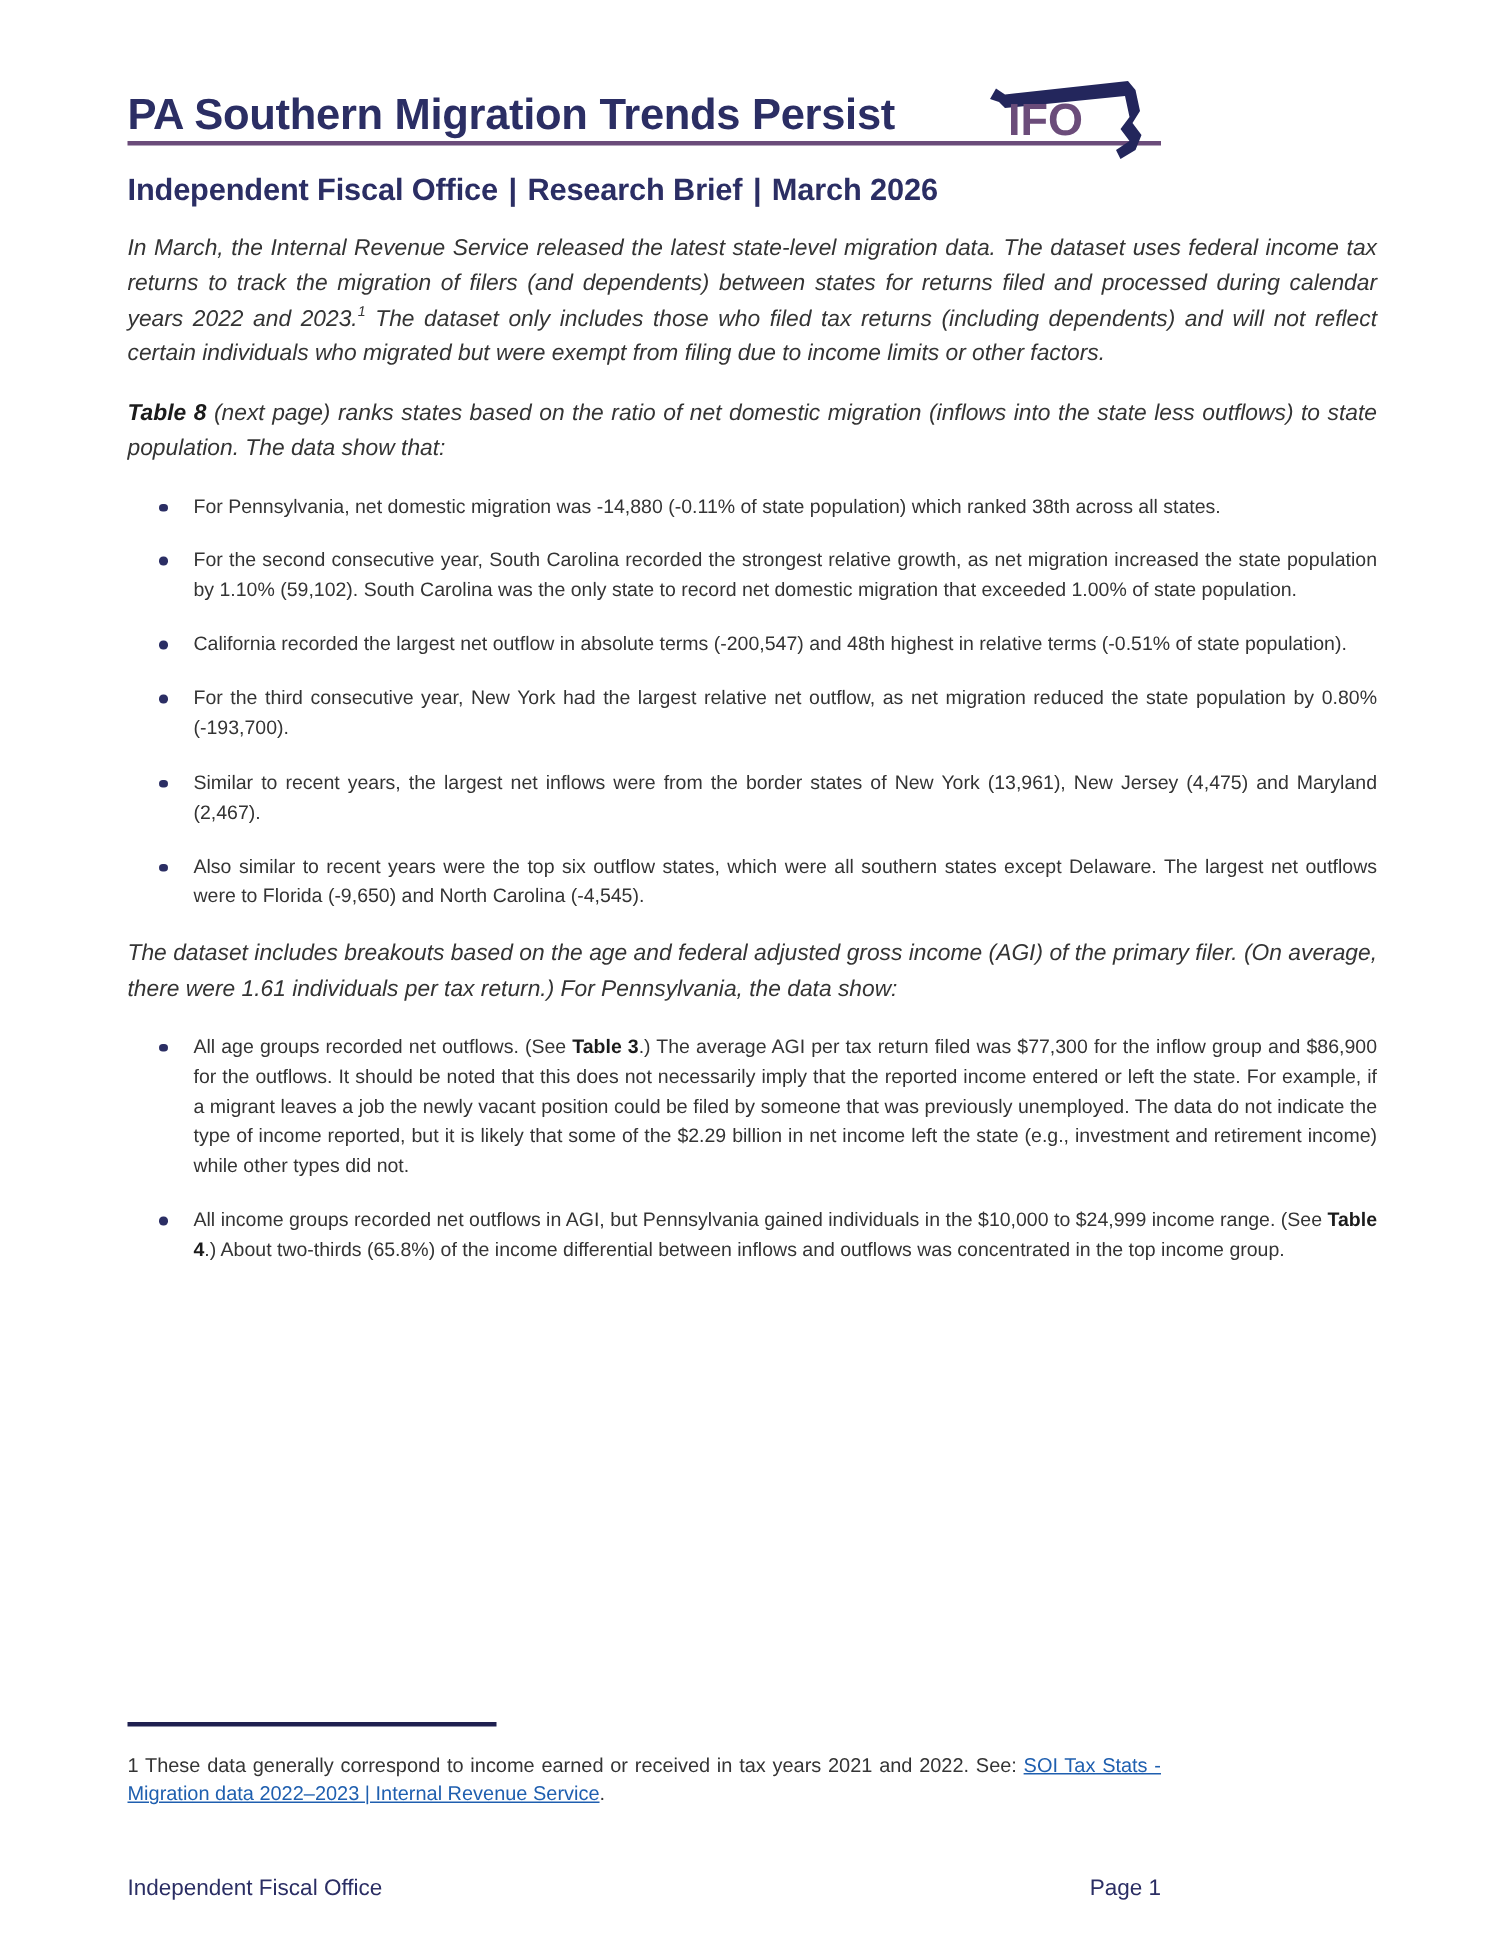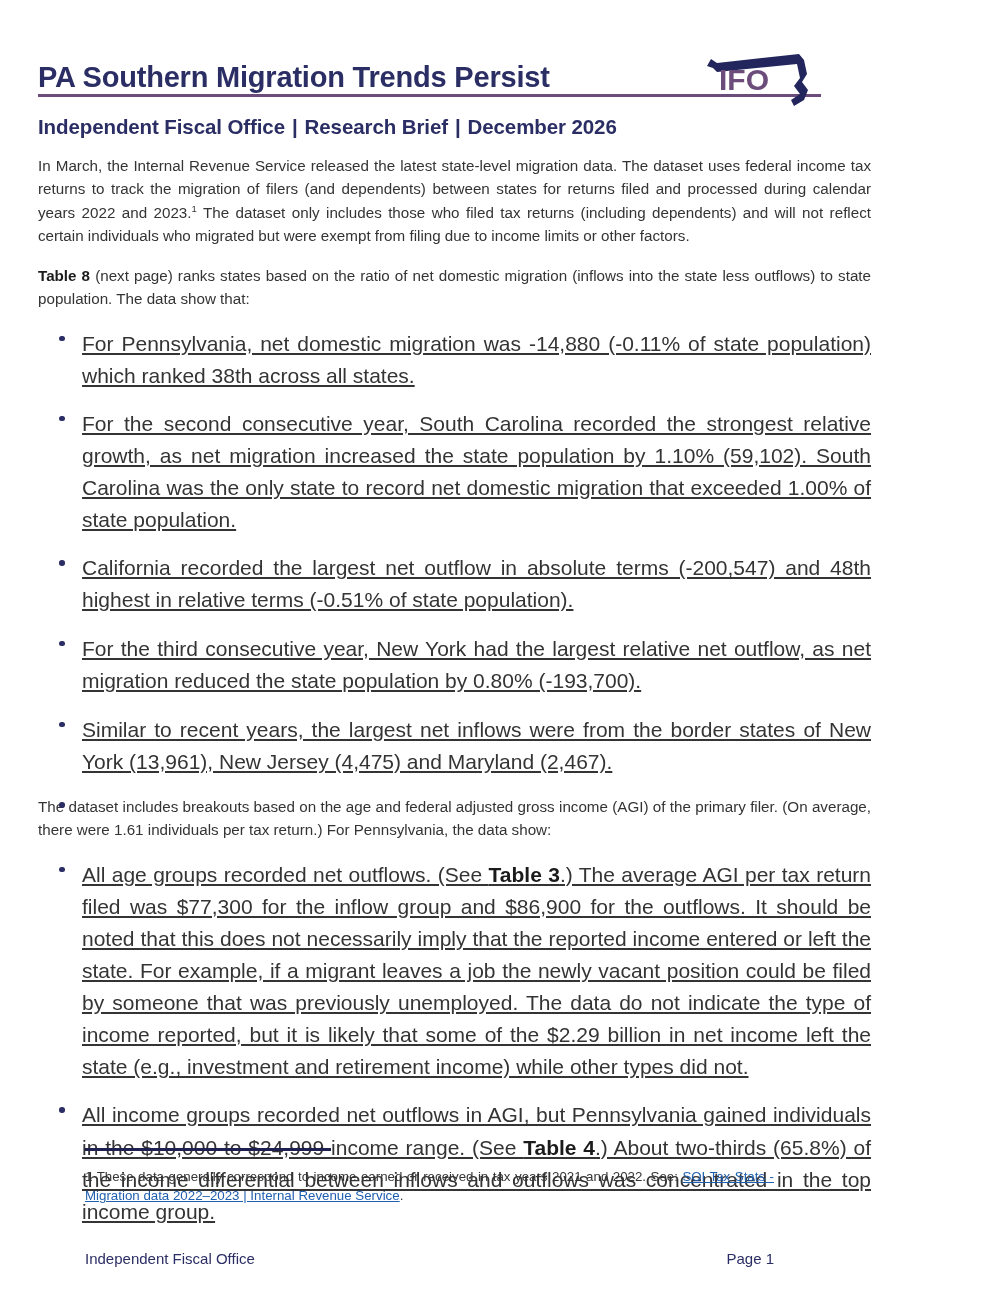--- a/index.html
+++ b/index.html
@@ -15,21 +15,21 @@
     color: #333333;
     overflow: hidden;
   }
 
   .page {
     position: absolute;
     left: 0; top: 0;
     width: 859px;
     height: 1303px;
     box-sizing: border-box;
-    padding: 0 38px;
+    padding: 0 85px;
   }
 
   
   .header {
     position: relative;
     padding-top: 62px;
     height: 120px;
     box-sizing: border-box;
   }
   .doc-title {
@@ -71,44 +71,44 @@
     margin-top: 34px;
     width: 833px;
   }
   p.para {
     font-size: 15.2px;
     line-height: 1.53;
     color: #343434;
     text-align: justify;
     text-justify: inter-word;
     margin: 0 0 17px 0;
+    font-style: italic;
   }
   p.para:last-child { margin-bottom: 0; }
   .b { font-weight: bold; color: #1b1b1b; }
   sup.fn {
     font-size: 9.5px;
     vertical-align: super;
     line-height: 0;
   }
 
   ul.bullets {
     list-style: none;
     margin: 0 0 17px 0;
     padding: 0;
   }
   ul.bullets li {
     position: relative;
     padding-left: 44px;
-    font-size: 21px;
+    font-size: 13px;
     line-height: 1.53;
     color: #343434;
     text-align: justify;
     text-justify: inter-word;
     margin-bottom: 16px;
-    text-decoration: underline;
   }
   ul.bullets li:last-child { margin-bottom: 0; }
   ul.bullets li .dot {
     position: absolute;
     left: 21px;
     top: 8px;
     width: 5.5px;
     height: 5.5px;
     border-radius: 50%;
     background: #2B2E64;
@@ -164,41 +164,41 @@
       <svg viewBox="0 0 120 66" width="120" height="66" aria-hidden="true">
 
         <path d="M6 18 L10 11 L16 15 L98 6 L103 12 L106 26 L101 34 L107 42 L103 52 L93 58 L90 52 L99 46 L93 38 L99 30 L96 16 L16 24 L12 20 Z" fill="#23265C"></path>
         <text x="18" y="42" font-family="'Liberation Sans', sans-serif" font-size="30" font-weight="bold" fill="#6B4C7A">IFO</text>
       </svg>
     </div>
 
     <div class="rule-purple"></div>
 
     <div class="subtitle">
-      <span>Independent Fiscal Office</span><span class="sep">|</span><span>Research Brief</span><span class="sep">|</span><span>December 2026</span>
+      <span>Independent Fiscal Office</span><span class="sep">|</span><span>Research Brief</span><span class="sep">|</span><span>March 2026</span>
     </div>
   </div>
 
   <div class="content">
 
     <p class="para"><span>In March, the Internal Revenue Service released the latest state-level migration data. The dataset uses federal income tax returns to track the migration of filers (and dependents) between states for returns filed and processed during calendar years 2022 and 2023.</span><sup class="fn">1</sup><span> The dataset only includes those who filed tax returns (including dependents) and will not reflect certain individuals who migrated but were exempt from filing due to income limits or other factors.</span></p>
 
     <p class="para"><span class="b">Table 8</span><span> (next page) ranks states based on the ratio of net domestic migration (inflows into the state less outflows) to state population. The data show that:</span></p>
 
     <ul class="bullets">
       <li><span class="dot"></span><span>For Pennsylvania, net domestic migration was -14,880 (-0.11% of state population) which ranked 38th across all states.</span></li>
       <li><span class="dot"></span><span>For the second consecutive year, South Carolina recorded the strongest relative growth, as net migration increased the state population by 1.10% (59,102). South Carolina was the only state to record net domestic migration that exceeded 1.00% of state population.</span></li>
       <li><span class="dot"></span><span>California recorded the largest net outflow in absolute terms (-200,547) and 48th highest in relative terms (-0.51% of state population).</span></li>
       <li><span class="dot"></span><span>For the third consecutive year, New York had the largest relative net outflow, as net migration reduced the state population by 0.80% (-193,700).</span></li>
     </ul>
 
 
     <ul class="bullets">
       <li><span class="dot"></span><span>Similar to recent years, the largest net inflows were from the border states of New York (13,961), New Jersey (4,475) and Maryland (2,467).</span></li>
-      <li><span class="dot"></span></li>
+      <li><span class="dot"></span><span>Also similar to recent years were the top six outflow states, which were all southern states except Delaware. The largest net outflows were to Florida (-9,650) and North Carolina (-4,545).</span></li>
     </ul>
 
     <p class="para">The dataset includes breakouts based on the age and federal adjusted gross income (AGI) of the primary filer. (On average, there were 1.61 individuals per tax return.) For Pennsylvania, the data show:</p>
 
     <ul class="bullets">
       <li><span class="dot"></span><span>All age groups recorded net outflows. (See </span><span class="b">Table 3</span><span>.) The average AGI per tax return filed was $77,300 for the inflow group and $86,900 for the outflows. It should be noted that this does not necessarily imply that the reported income entered or left the state. For example, if a migrant leaves a job the newly vacant position could be filed by someone that was previously unemployed. The data do not indicate the type of income reported, but it is likely that some of the $2.29 billion in net income left the state (e.g., investment and retirement income) while other types did not.</span></li>
       <li><span class="dot"></span><span>All income groups recorded net outflows in AGI, but Pennsylvania gained individuals in the $10,000 to $24,999 income range. (See </span><span class="b">Table 4</span><span>.) About two-thirds (65.8%) of the income differential between inflows and outflows was concentrated in the top income group.</span></li>
     </ul>
 
   </div>

